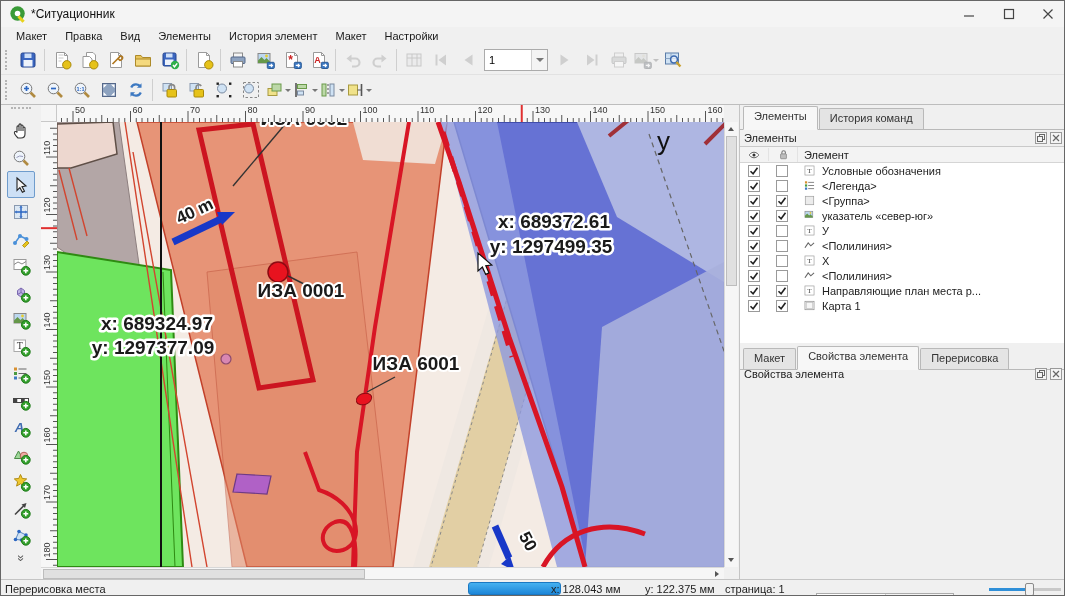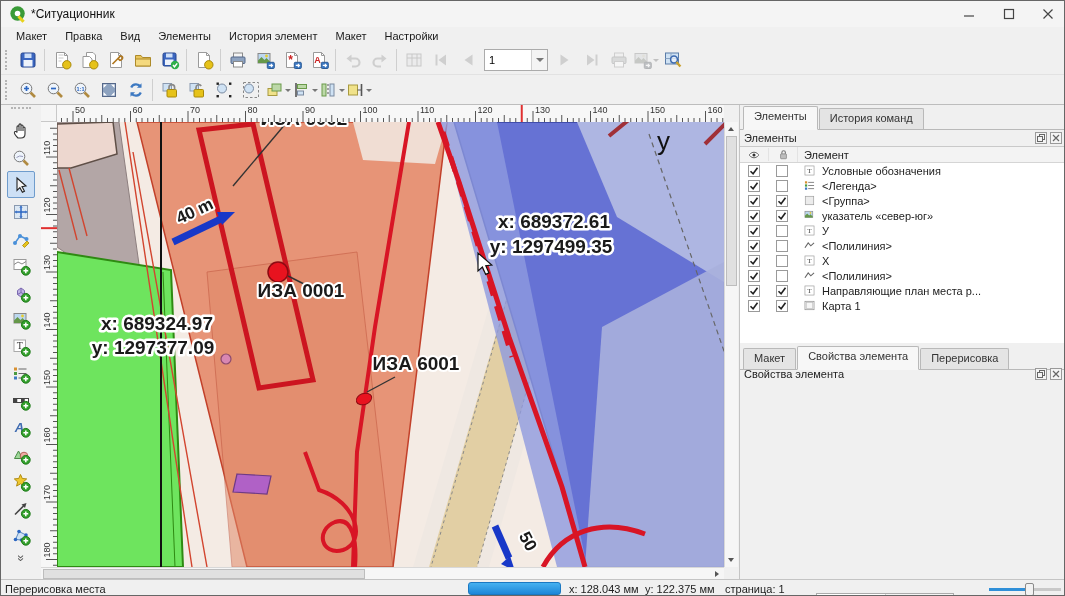--- a/index.html
+++ b/index.html
@@ -1105,21 +1105,21 @@
             </span>
         </span>
       </div>
       <div id="props-empty"></div>
     </div>
   </div>
 
   <div class="abs" id="statusbar">
     <span id="status-msg">Перерисовка места</span>
     <div id="progress"></div>
-    <span class="status-text" style="left:568px;">x: 128.043 мм</span>
+    <span class="status-text" style="left:550px;">x: 128.043 мм</span>
     <span class="status-text" style="left:644px;">y: 122.375 мм</span>
     <span class="status-text" style="left:724px;">страница: 1</span>
     <div id="zoom-combo">
       <span>364.3%</span>
       <span class="dd">
           <svg width="8" height="6">
             <path d="M0 1l4 4 4-4z" fill="#555"></path>
           </svg>
         </span>
     </div>

